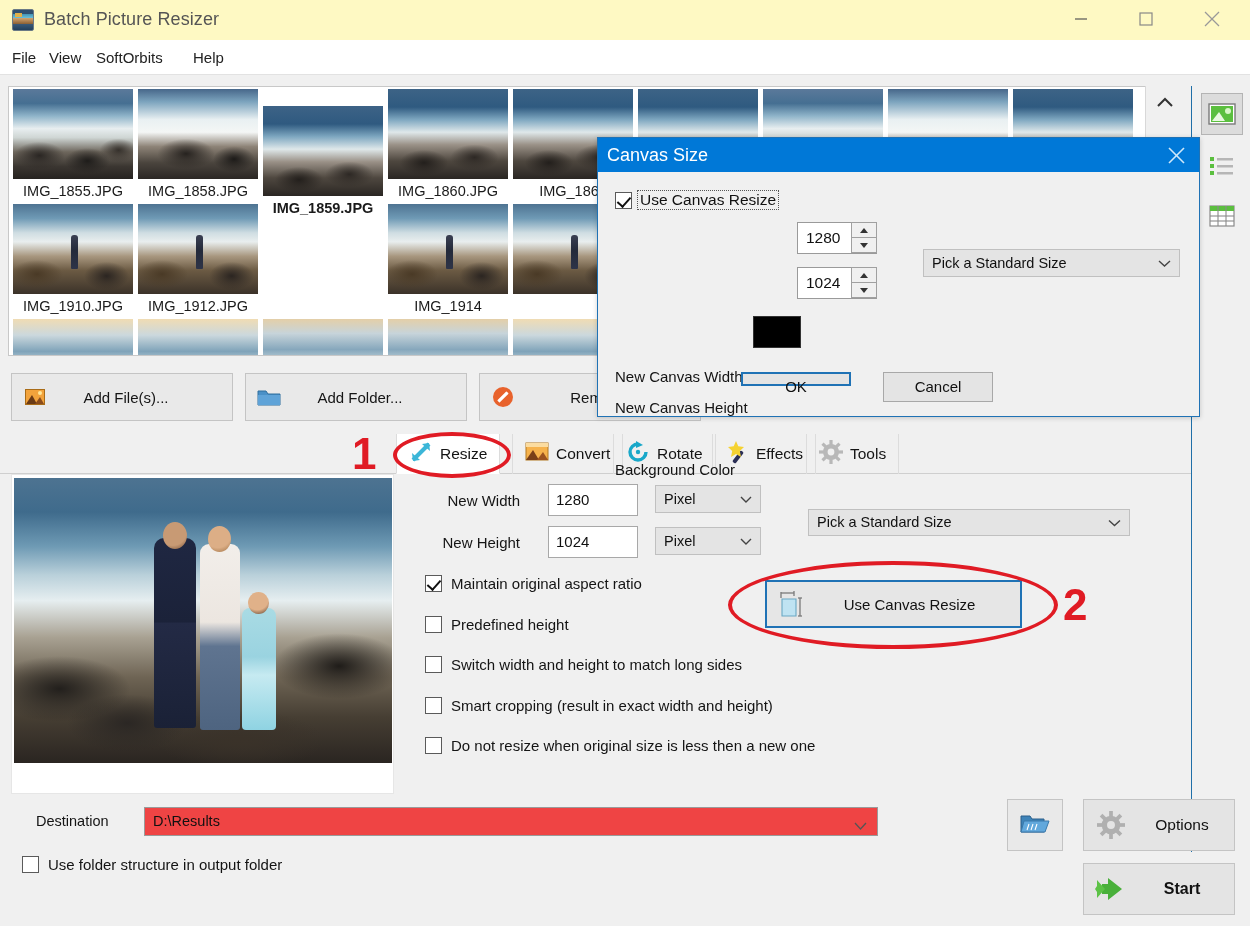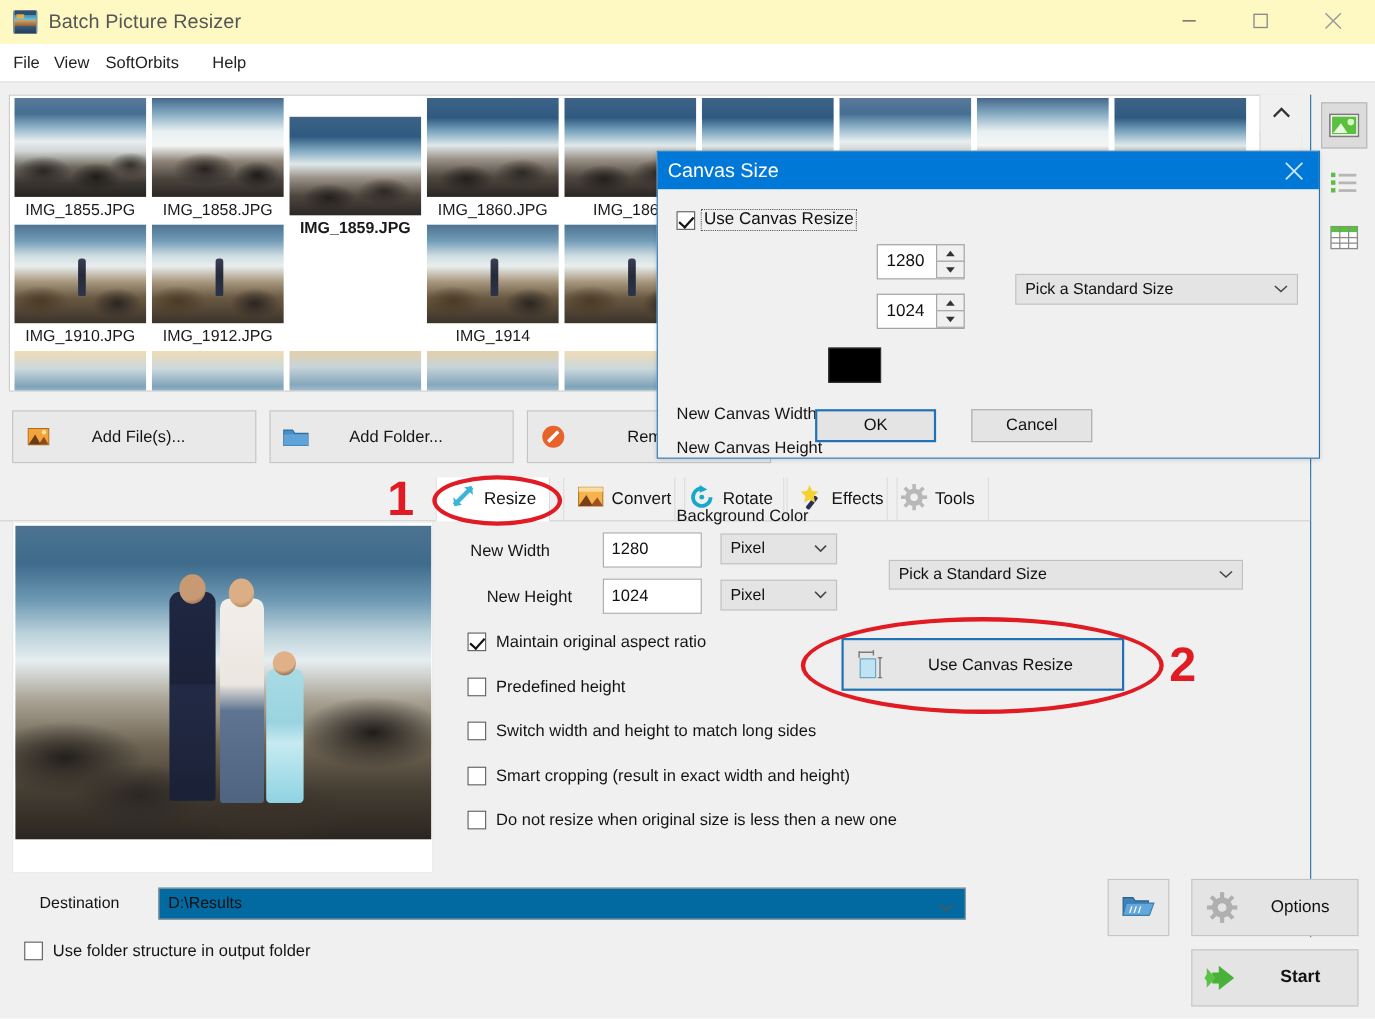--- a/index.html
+++ b/index.html
@@ -259,21 +259,21 @@
     position:absolute; left:765px; top:580px; width:257px; height:48px;
     background:#e6e6e6; border:2px solid #1f72b5;
     display:flex; align-items:center; cursor:default;
   }
   #btn-usecanvas .bl{ flex:1; text-align:center; font-size:15px; color:#111; padding-right:20px; }
 
   
   #destination-label{ position:absolute; left:36px; top:813px; font-size:14.5px; color:#141414; }
   #destination-combo{
     position:absolute; left:144px; top:807px; width:734px; height:29px;
-    background:#0369a1; border:1px solid #9a9a9a;
+    background:#ef4444; border:1px solid #9a9a9a;
     font-size:14.5px; color:#111; line-height:27px; padding-left:8px;
   }
   #btn-browse{
     position:absolute; left:1007px; top:799px; width:56px; height:52px;
     background:#e9e9e9; border:1px solid #c4c4c4;
     display:flex; align-items:center; justify-content:center;
   }
   #btn-options{
     position:absolute; left:1083px; top:799px; width:152px; height:52px;
     background:#e4e4e4; border:1px solid #c4c4c4;
@@ -320,21 +320,21 @@
     position:absolute; right:-1px; top:-1px; width:26px; height:32px;
   }
   .spin-up,.spin-dn{
     position:absolute; left:0; width:26px; height:16px;
     background:#f0f0f0; border:1px solid #a0a0a0;
     display:flex; align-items:center; justify-content:center;
   }
   .spin-up{ top:0; }
   .spin-dn{ top:15px; }
   #dlg-ok{
-    position:absolute; left:143px; top:234px; width:110px; height:30px;
+    position:absolute; left:143px; top:234px; width:110px; height:14px;
     background:#e4e4e4; border:2px solid #1f72b5;
     font-size:15px; color:#111; text-align:center; line-height:26px; cursor:default;
   }
   #dlg-cancel{
     position:absolute; left:285px; top:234px; width:110px; height:30px;
     background:#e4e4e4; border:1px solid #a8a8a8;
     font-size:15px; color:#111; text-align:center; line-height:28px; cursor:default;
   }
 
   
@@ -663,21 +663,21 @@
   <div id="preview-img">
     <div class="pp" id="pp-man"></div>
     <div class="pp" id="pp-man-head"></div>
     <div class="pp" id="pp-woman"></div>
     <div class="pp" id="pp-woman-head"></div>
     <div class="pp" id="pp-girl"></div>
     <div class="pp" id="pp-girl-head"></div>
   </div>
 </div>
 
-<div class="flabel" style="left:360px; top:492px; width:140px;">New Width</div>
+<div class="flabel" style="left:380px; top:492px; width:140px;">New Width</div>
 <div class="tbox" style="left:548px; top:484px; width:90px;">1280</div>
 <div class="combo" style="left:655px; top:485px; width:106px;">
   <span class="cv">Pixel</span>
   <span class="combo-arrow">
     <svg width="12" height="8" viewBox="0 0 12 8">
         <polyline points="1,1 6,6 11,1" fill="none" stroke="#444" stroke-width="1.4"></polyline>
       </svg>
   </span>
 </div>
 

